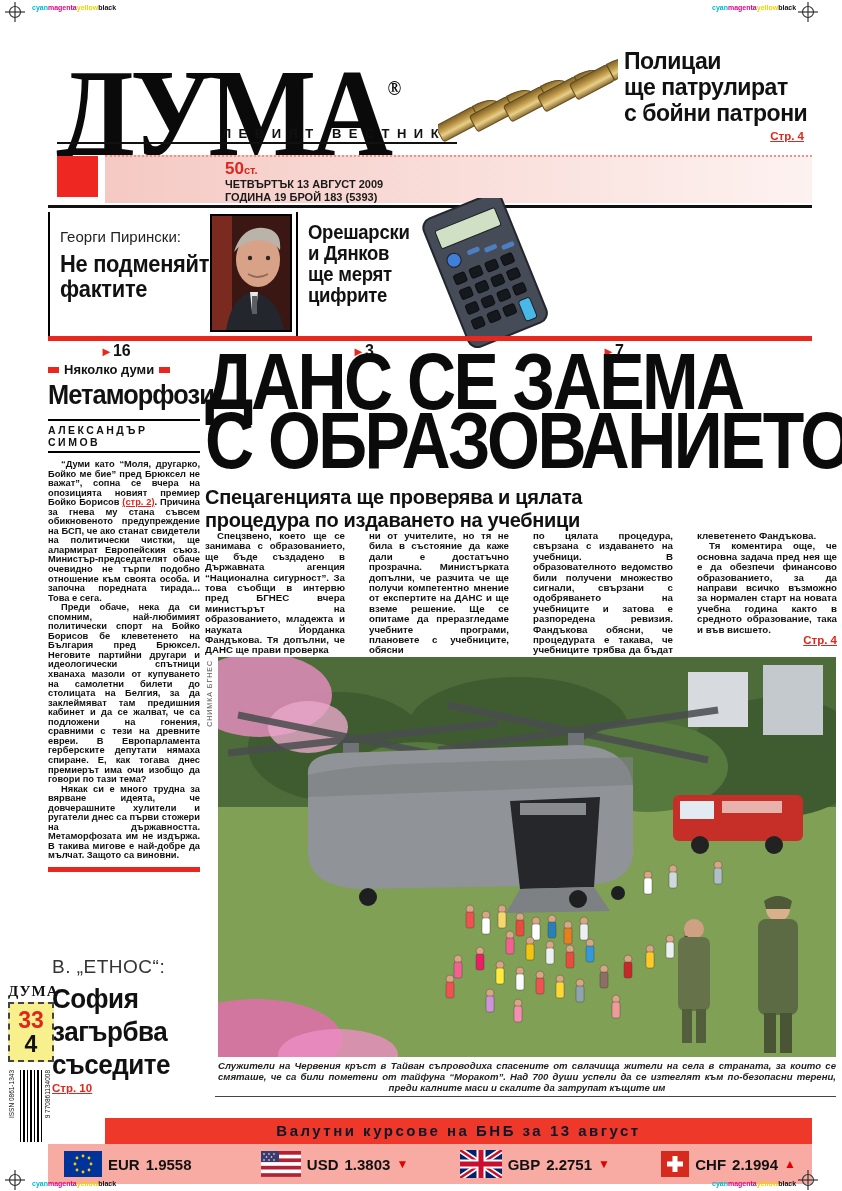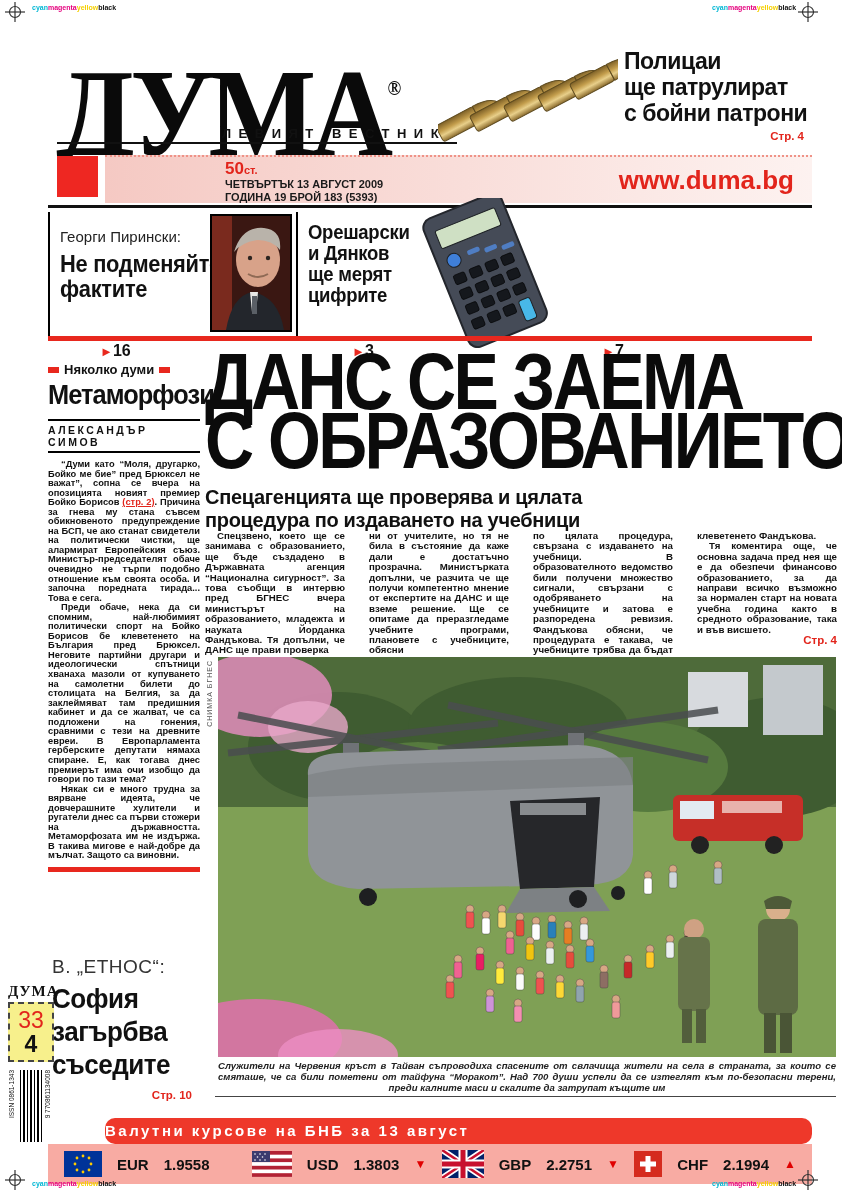--- a/index.html
+++ b/index.html
@@ -10,21 +10,21 @@
   
   .colorbar{font-size:7px;letter-spacing:0;font-weight:bold;}
   .colorbar .c{color:#00b7d4;}.colorbar .m{color:#e5007e;}.colorbar .y{color:#f5d000;}.colorbar .k{color:#111;}
   
   .logo{font-family:"Liberation Serif",serif;font-weight:bold;font-size:124px;line-height:96px;
         letter-spacing:-6px;transform:scaleX(.92);transform-origin:left bottom;color:#0a0a0a;white-space:nowrap;}
   .logo sup{font-size:20px;letter-spacing:0;vertical-align:60px;}
   .tagline{font-size:13px;font-weight:bold;letter-spacing:7.5px;color:#111;}
   .tophead{font-size:24.5px;line-height:26px;font-weight:bold;letter-spacing:-.5px;
            transform:scaleX(.94);transform-origin:left top;white-space:nowrap;}
-  .pageref{color:#e2251c;font-weight:bold;font-size:11.5px;}
+  .pageref{color:#e2251c;font-weight:bold;font-size:11.5px;text-decoration:underline;}
   
   .datebar{left:105px;top:155px;width:707px;height:46px;
            background:linear-gradient(to right,#f5c9c3,#fdf2f0);border-top:2px dotted #ef9287;}
   .redsquare{left:57px;top:156px;width:41px;height:41px;background:#ee2722;}
   .price{font-size:17px;font-weight:bold;color:#e2251c;line-height:15px;}
   .price small{font-size:11px;}
   .dateline{font-size:11px;font-weight:bold;line-height:13px;color:#1a1a1a;}
   .website{font-size:26px;font-weight:bold;color:#e2251c;}
   .blackrule{left:48px;top:205px;width:764px;height:3px;background:#111;}
   
@@ -65,32 +65,32 @@
   .caprule{left:215px;top:1096px;width:621px;height:1px;background:#444;}
   
   .ethnos{left:52px;top:956px;width:152px;}
   .etkicker{font-size:19px;letter-spacing:.5px;color:#333;}
   .ettitle{font-size:28px;line-height:33px;font-weight:bold;letter-spacing:-.5px;
            transform:scaleX(.93);transform-origin:left top;white-space:nowrap;margin-top:4px;}
   .issuebox{left:8px;top:983px;width:48px;}
   .brand{font-family:"Liberation Serif",serif;font-weight:bold;font-size:15px;letter-spacing:1px;}
   .yellowbox{margin-top:2px;width:42px;height:56px;background:#f7f08c;border:2px dashed #444;
              display:flex;flex-direction:column;align-items:center;justify-content:center;line-height:24px;}
-  .yellowbox .n1{font-size:23px;font-weight:normal;color:#e2251c;}
+  .yellowbox .n1{font-size:23px;font-weight:bold;color:#e2251c;}
   .yellowbox .n2{font-size:23px;font-weight:bold;color:#111;}
   .barcode{margin-top:6px;position:relative;height:78px;width:46px;}
   .bars{position:absolute;left:12px;top:2px;width:22px;height:72px;
         background:repeating-linear-gradient(90deg,#000 0 1.5px,#fff 1.5px 3px,#000 3px 5.5px,#fff 5.5px 7px);}
   .bcvert{position:absolute;font-size:6.5px;color:#111;writing-mode:vertical-rl;transform:rotate(180deg);}
   
-  .curtitle{left:105px;top:1118px;width:707px;height:26px;background:#ee382a;color:#ffffff;
-            font-size:15px;font-weight:bold;letter-spacing:2.5px;line-height:26px;border-radius:10px;}
+  .curtitle{left:105px;top:1118px;width:707px;height:26px;background:#ee382a;color:#0f172a;
+            font-size:15px;font-weight:bold;letter-spacing:2.5px;text-align:center;line-height:26px;}
   .curbar{left:48px;top:1144px;width:764px;height:40px;background:#f8aba3;
           display:flex;align-items:center;justify-content:space-between;padding:0 16px;box-sizing:border-box;}
-  .rate{display:flex;align-items:center;gap:15px;font-size:15px;font-weight:bold;color:#111;}
+  .rate{display:flex;align-items:center;gap:6px;font-size:15px;font-weight:bold;color:#111;}
   .trend{color:#e00000;font-size:12px;width:12px;}
 </style>
 </head>
 <body>
 
 <div class="page">
 
   <svg class="abs" style="left:5px;top:2px" width="20" height="20">
       <circle cx="10" cy="10" r="5.5" fill="none" stroke="#333" stroke-width="1.2"></circle>
       <line x1="0" y1="10" x2="20" y2="10" stroke="#333" stroke-width="1.2"></line>
@@ -146,21 +146,20 @@
     <div class="pageref" style="text-align:right;margin-top:4px;width:180px">Стр. 4</div>
   </div>
 
   <div class="abs redsquare"></div>
   <div class="abs datebar">
     <div style="position:absolute;left:120px;top:4px">
       <div class="price"><span>50</span><small>ст.</small></div>
       <div class="dateline">ЧЕТВЪРТЪК 13 АВГУСТ 2009</div>
       <div class="dateline">ГОДИНА 19 БРОЙ 183 (5393)</div>
     </div>
-    <div class="website" style="position:absolute;right:18px;top:8px">www.duma.bg</div>
   </div>
   <div class="abs blackrule"></div>
 
   <div class="abs teasers">
     <div class="teaser t-div" style="width:248px">
       <div class="tkicker" style="position:absolute;left:10px;top:16px">Георги Пирински:</div>
       <div class="ttitle" style="position:absolute;left:10px;top:40px;font-size:23px;line-height:25px"><span>Не подменяйте</span><br><span>фактите</span></div>
       <svg class="imgframe" style="position:absolute;left:160px;top:2px" width="78" height="114" viewBox="0 0 78 114">
         <rect width="78" height="114" fill="#3a1712"></rect>
           <rect width="20" height="114" fill="#7a2a1e"></rect>
@@ -350,21 +349,21 @@
       </g>
     <ellipse cx="38" cy="382" rx="86" ry="40" fill="#e06fae" opacity=".85"></ellipse>
       <ellipse cx="120" cy="398" rx="60" ry="26" fill="#ec8ec3" opacity=".8"></ellipse>
   </svg>
   <div class="abs caption">Служители на Червения кръст в Тайван съпроводиха спасените от свлачища жители на села в страната, за които се смяташе, че са били пометени от тайфуна “Моракот”. Над 700 души успели да се изтеглят към по-безопасни терени, преди калните маси и скалите да затрупат къщите им</div>
   <div class="abs caprule"></div>
 
   <div class="abs ethnos">
     <div class="etkicker">В. „ЕТНОС“:</div>
     <div class="ettitle"><span>София</span><br><span>загърбва</span><br><span>съседите</span></div>
-    <div class="pageref" style="text-align:right;width:140px;margin-top:8px">Стр. 10</div>
+    <div class="pageref" style="width:140px;margin-top:1px">Стр. 10</div>
   </div>
 
   <div class="abs issuebox">
     <div class="brand">ДУМА</div>
     <div class="yellowbox">
       <span class="n1">33</span>
       <span class="n2">4</span>
     </div>
     <div class="barcode">
       <span class="bcvert" style="left:0;top:2px">ISSN 0861-1343</span>

